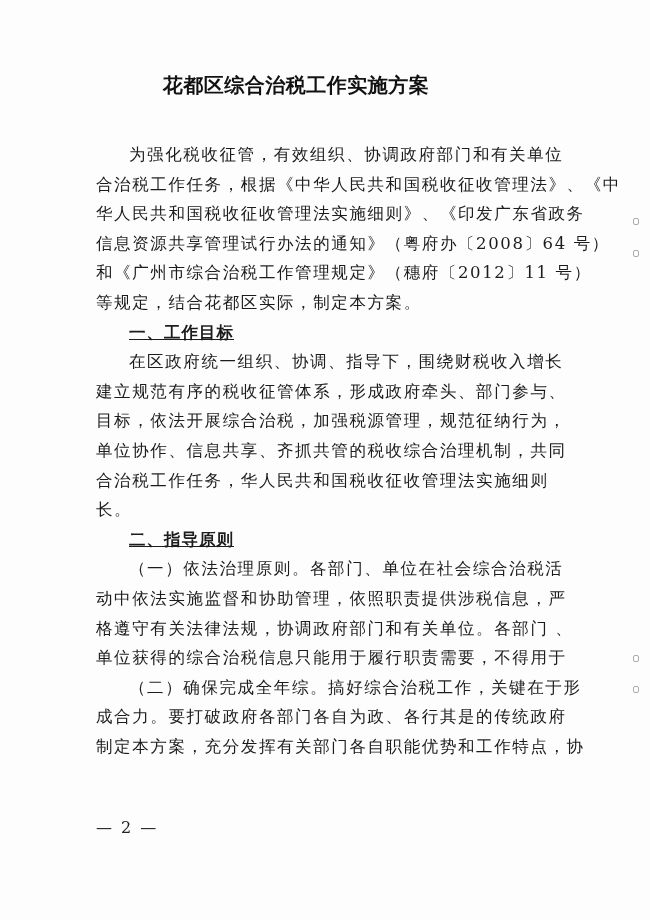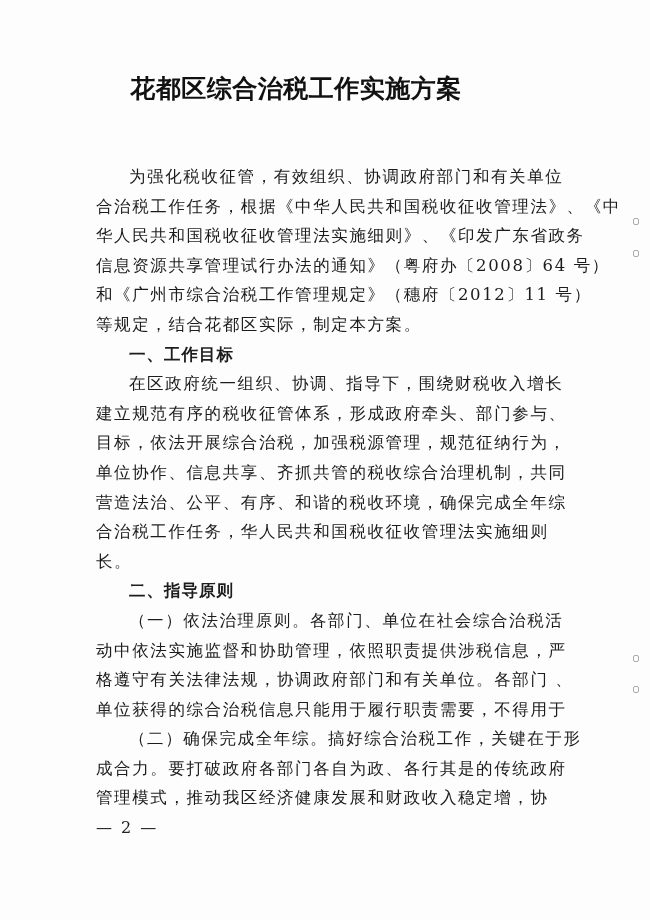--- a/index.html
+++ b/index.html
@@ -22,44 +22,44 @@
       background: #fdfdfd;
     }
     .title {
       position: absolute;
       left: 0;
       width: 592px;
       top: 72px;
       text-align: center;
       font-family: Liberation Serif, serif;
       font-weight: bold;
-      font-size: 25px;
+      font-size: 20px;
       letter-spacing: 0.5px;
       color: #111;
     }
     .body-text {
       position: absolute;
       left: 96px;
       width: 470px;
       top: 140px;
-      margin-top: 22px;
     }
     .line {
       height: 29.6px;
       line-height: 29.6px;
       font-size: 16.5px;
       white-space: nowrap;
       letter-spacing: 1.6px;
       color: #1c1c1c;
     }
     .indent { padding-left: 33px; }
     .heading {
       font-family: "DejaVu Sans", "Liberation Sans", sans-serif;
       font-weight: bold;
       letter-spacing: 1px;
+      text-decoration: underline;
     }
     .page-number {
       position: absolute;
       left: 96px;
       top: 818px;
       font-size: 16px;
       letter-spacing: 2px;
       color: #222;
     }
     .binding-mark {
@@ -84,33 +84,32 @@
     <div class="line">华人民共和国税收征收管理法实施细则》、《印发广东省政务</div>
     <div class="line">信息资源共享管理试行办法的通知》（粤府办〔2008〕64 号）</div>
     <div class="line">和《广州市综合治税工作管理规定》（穗府〔2012〕11 号）</div>
     <div class="line">等规定，结合花都区实际，制定本方案。</div>
 
     <div class="line indent heading">一、工作目标</div>
     <div class="line indent">在区政府统一组织、协调、指导下，围绕财税收入增长</div>
     <div class="line">建立规范有序的税收征管体系，形成政府牵头、部门参与、</div>
     <div class="line">目标，依法开展综合治税，加强税源管理，规范征纳行为，</div>
     <div class="line">单位协作、信息共享、齐抓共管的税收综合治理机制，共同</div>
-    <div class="line">营造法治、公平、有序、和谐的税收环境，确保完成全年综</div>
     <div class="line">合治税工作任务，华人民共和国税收征收管理法实施细则</div>
     <div class="line">长。</div>
 
     <div class="line indent heading">二、指导原则</div>
     <div class="line indent">（一）依法治理原则。各部门、单位在社会综合治税活</div>
     <div class="line">动中依法实施监督和协助管理，依照职责提供涉税信息，严</div>
     <div class="line">格遵守有关法律法规，协调政府部门和有关单位。各部门 、</div>
     <div class="line">单位获得的综合治税信息只能用于履行职责需要，不得用于</div>
 
     <div class="line indent">（二）确保完成全年综。搞好综合治税工作，关键在于形</div>
     <div class="line">成合力。要打破政府各部门各自为政、各行其是的传统政府</div>
-    <div class="line">管理模式，推动我区经济健康发展和财政收入稳定增，协</div>
+    <div class="line">制定本方案，充分发挥有关部门各自职能优势和工作特点，协</div>
   </div>
 
   <div class="page-number">— 2 —</div>
 
   <span class="binding-mark" style="left:633px; top:218px;"></span>
   <span class="binding-mark" style="left:633px; top:250px;"></span>
   <span class="binding-mark" style="left:633px; top:655px;"></span>
   <span class="binding-mark" style="left:633px; top:686px;"></span>
 </div>
 

